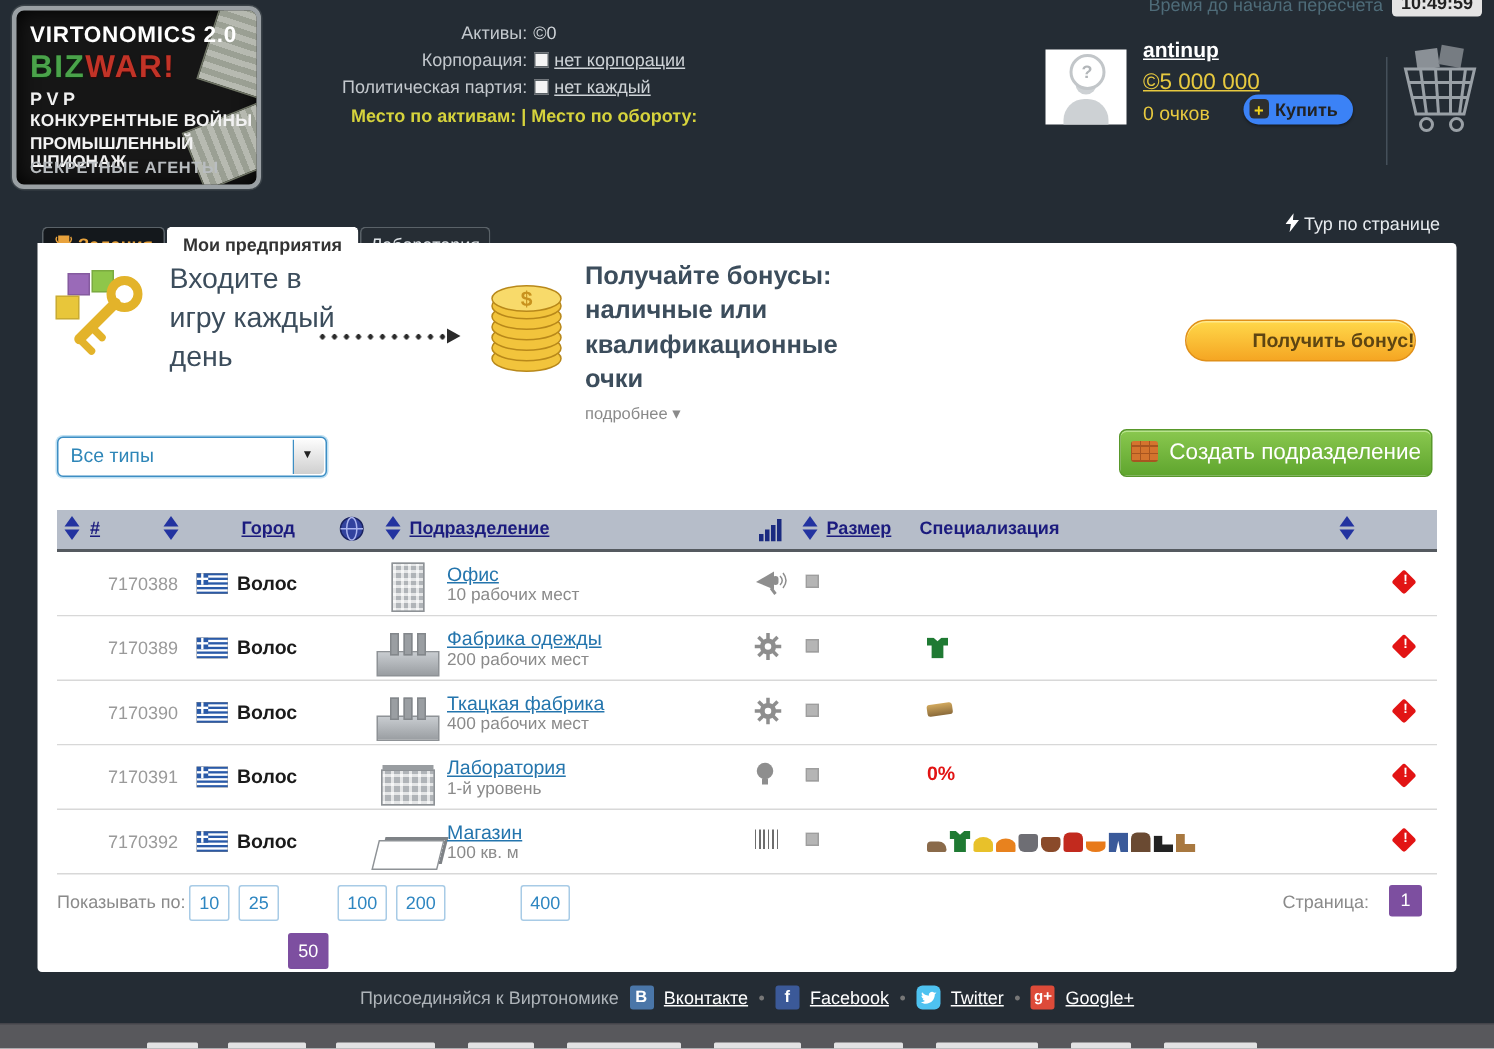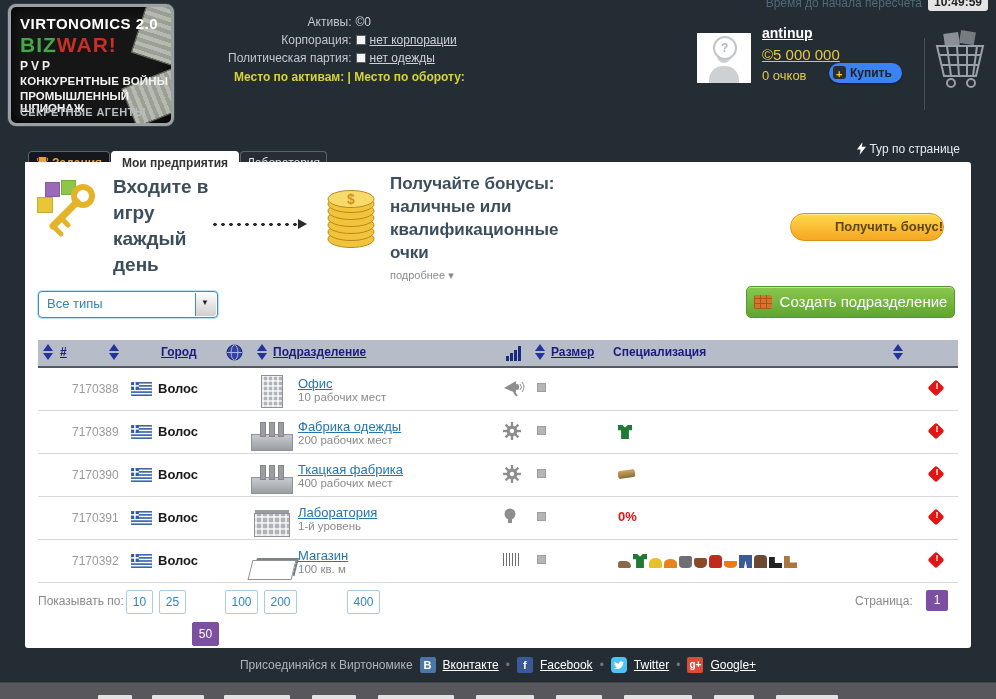--- a/index.html
+++ b/index.html
@@ -61,21 +61,21 @@
 
   
   .card{left:25px;top:162px;width:946px;height:486px;background:#fff;border-radius:0 3px 3px 3px;}
 
   
   .keyart{left:12px;top:18px;width:64px;height:64px;}
   .cube{position:absolute;border:1px solid #00000022;}
   .cube-p{left:8px;top:2px;width:13px;height:13px;background:#9a6ab8;}
   .cube-g{left:24px;top:0;width:13px;height:13px;background:#8ec64a;}
   .cube-y{left:0;top:17px;width:14px;height:14px;background:#e8c63a;}
-  .invite{left:88px;top:12px;width:112px;color:#3c4d5c;font-weight:bold;font-size:19px;line-height:26px;}
+  .invite{left:88px;top:12px;width:112px;color:#3c4d5c;font-weight:normal;font-size:19px;line-height:26px;}
   .dots{left:186px;top:60px;width:86px;height:5px;background-image:radial-gradient(circle,#2b2b2b 1.6px,transparent 1.9px);background-size:8px 5px;background-repeat:repeat-x;}
   .dots::after{content:"";position:absolute;right:-10px;top:-3px;border-left:9px solid #2b2b2b;border-top:5px solid transparent;border-bottom:5px solid transparent;}
   .coins{left:300px;top:24px;}
   .bonus{left:365px;top:10px;color:#3c4d5c;}
   .bonus .bt{font-weight:bold;font-size:17px;line-height:23px;}
   .bonus .more{margin-top:5px;color:#8a8a8a;font-size:11px;cursor:pointer;}
   .bonusbtn{left:765px;top:51px;width:152px;height:26px;background:linear-gradient(#ffd84a,#f5a623);border:1px solid #e09019;border-radius:14px;color:#5e4512;font-weight:bold;font-size:13px;text-align:right;line-height:26px;cursor:pointer;box-shadow:inset 0 1px 0 #ffe98f;}
 
   
   .sel{left:13px;top:129px;width:178px;height:25px;background:#fff;border:1px solid #3d8ec4;border-radius:4px;box-shadow:0 0 0 1px #bfe0f2;cursor:pointer;}
@@ -178,21 +178,21 @@
           <tr>
         <td class="lb">Активы:</td>
         <td class="vl">©0</td>
       </tr>
       <tr>
         <td class="lb">Корпорация:</td>
         <td class="vl"><span class="chk"></span><a>нет корпорации</a></td>
       </tr>
       <tr>
         <td class="lb">Политическая партия:</td>
-        <td class="vl"><span class="chk"></span><a>нет одежды</a></td>
+        <td class="vl"><span class="chk"></span><a>нет каждый</a></td>
       </tr>
     </tbody>
       </table>
     <div class="rank">Место по активам: | Место по обороту:</div>
   </div>
 
   <div class="abs recalc-label">Время до начала пересчета</div>
   <div class="abs recalc-timer">10:49:59</div>
 
   <div class="abs avatar">

